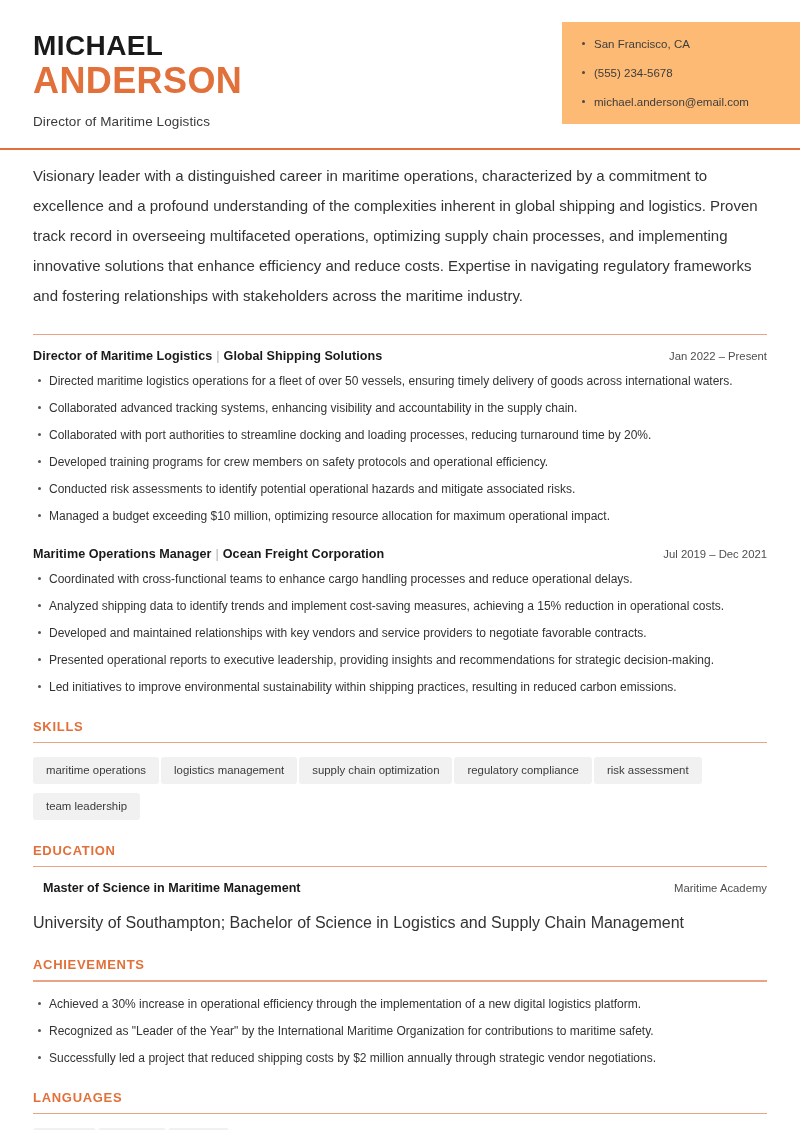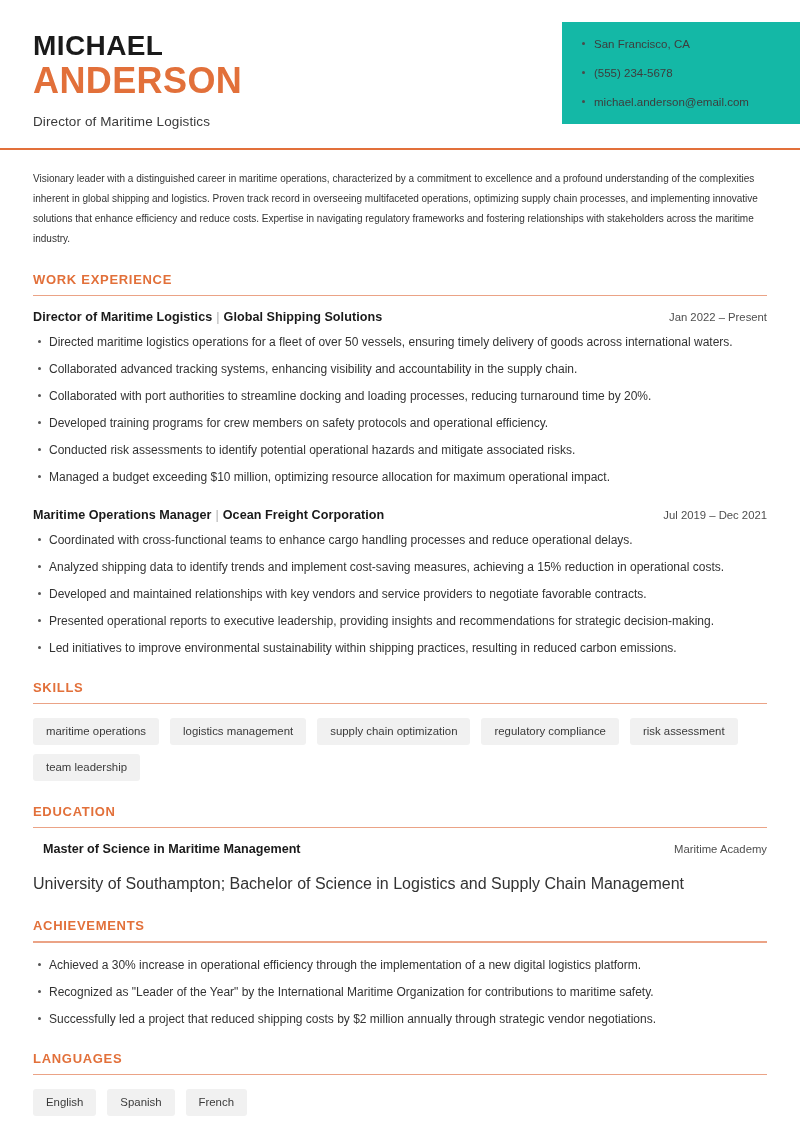--- a/index.html
+++ b/index.html
@@ -52,21 +52,21 @@
     margin: 0;
   }
   .job-subtitle {
     font-size: 13.5px;
     color: #3a3a3a;
     margin-top: 12px;
     letter-spacing: 0.1px;
   }
 
   .contact-box {
-    background: #14b8a6;
+    background: #fdba74;
     width: 238px;
     box-sizing: border-box;
     padding: 14px 12px 14px 20px;
     margin-top: 0;
     flex: 0 0 auto;
   }
   .contact-item {
     display: flex;
     align-items: flex-start;
     font-size: 11.5px;
@@ -90,24 +90,24 @@
     width: 100%;
     margin-top: 19px;
   }
 
   
   .content {
     padding: 0 33px;
   }
 
   .summary {
-    font-size: 10px;
+    font-size: 15px;
     line-height: 2.0;
     color: #333333;
-    margin-top: 19px;
+    margin-top: 11px;
     text-align: left;
   }
 
   .section { margin-top: 23px; }
   .section-title {
     color: #e2703a;
     font-size: 13px;
     font-weight: bold;
     letter-spacing: 0.7px;
     margin-bottom: 8px;
@@ -169,21 +169,21 @@
     width: 3px;
     height: 3px;
     background: #555555;
     border-radius: 50%;
   }
 
   
   .chips {
     display: flex;
     flex-wrap: wrap;
-    gap: 9px 11px;
+    gap: 9px 2px;
   }
   .chip {
     background: #f1f1f1;
     border-radius: 3px;
     padding: 7px 13px;
     font-size: 11.4px;
     color: #3a3a3a;
     line-height: 1.1;
     white-space: nowrap;
   }
@@ -243,21 +243,20 @@
     </div>
   </div>
 
   <div class="header-rule"></div>
 
   <div class="content">
 
     <div class="summary">Visionary leader with a distinguished career in maritime operations, characterized by a commitment to excellence and a profound understanding of the complexities inherent in global shipping and logistics. Proven track record in overseeing multifaceted operations, optimizing supply chain processes, and implementing innovative solutions that enhance efficiency and reduce costs. Expertise in navigating regulatory frameworks and fostering relationships with stakeholders across the maritime industry.</div>
 
     <div class="section">
-      <div class="section-title">WORK EXPERIENCE</div>
       <div class="section-rule"></div>
 
       <div class="entry">
         <div class="entry-head">
           <div class="entry-title">
             <span>Director of Maritime Logistics</span><span class="entry-sep">|</span><span>Global Shipping Solutions</span>
           </div>
           <div class="entry-date">Jan 2022 – Present</div>
         </div>
         <ul class="bullets">

